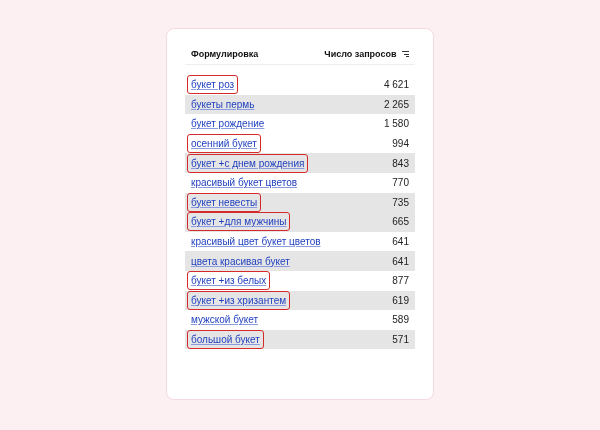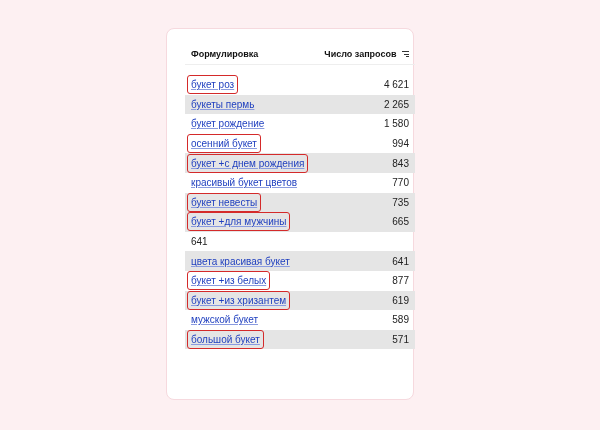--- a/index.html
+++ b/index.html
@@ -6,21 +6,21 @@
   body {
     width: 600px; height: 430px;
     background: #fdf0f2;
     font-family: "Liberation Sans", sans-serif;
     position: relative;
     overflow: hidden;
   }
   .card {
     position: absolute;
     left: 166px; top: 28px;
-    width: 248px; height: 372px;
+    width: 268px; height: 372px;
     background: #ffffff;
     border: 1px solid #f6d9de;
     border-radius: 8px;
     box-sizing: border-box;
   }
   .table {
     position: absolute;
     left: 18px; top: 14px;
     width: 230px;
   }
@@ -116,20 +116,21 @@
         </div>
         <div class="row alt">
           <span class="phrase marked">букет невесты</span>
           <span class="count">735</span>
         </div>
         <div class="row alt">
           <span class="phrase marked">букет +для мужчины</span>
           <span class="count">665</span>
         </div>
         <div class="row">
+          <span class="phrase">красивый цвет букет цветов</span>
           <span class="count">641</span>
         </div>
         <div class="row alt">
           <span class="phrase">цвета красивая букет</span>
           <span class="count">641</span>
         </div>
         <div class="row">
           <span class="phrase marked">букет +из белых</span>
           <span class="count">877</span>
         </div>

